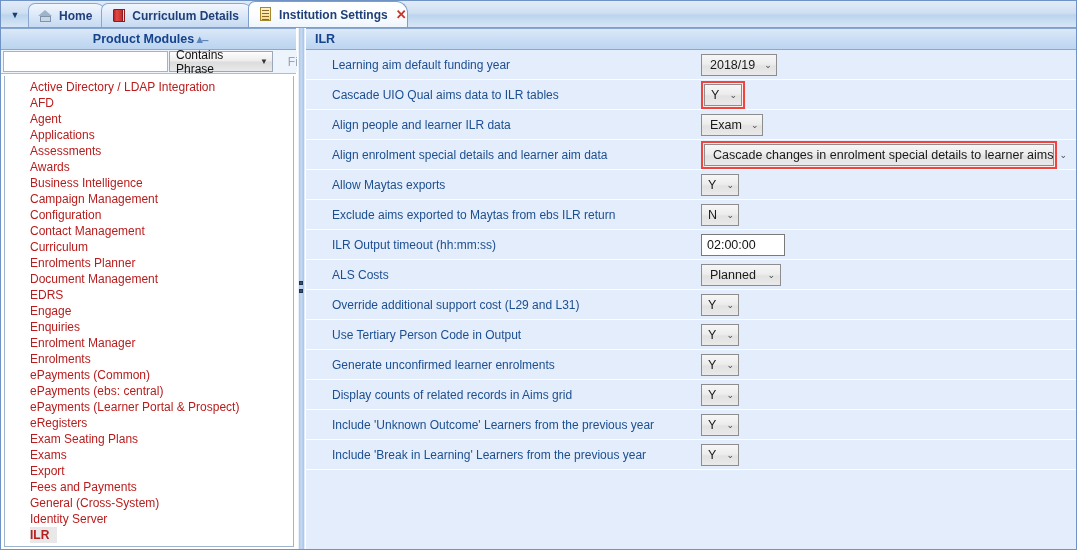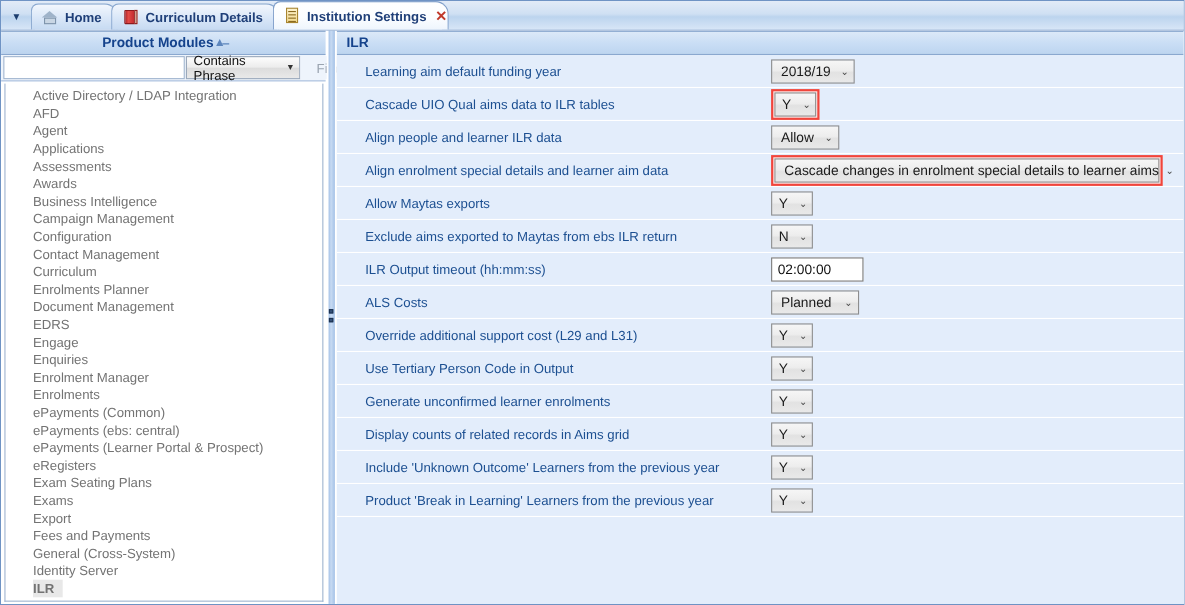--- a/index.html
+++ b/index.html
@@ -172,21 +172,21 @@
     background:#ffffff;
     border:1px solid #9fb4cf;
     border-top:none;
     margin:2px 2px 2px 3px;
     padding:3px 0 0 0;
     box-sizing:border-box;
   }
   .mod-item{
     height:16px;line-height:16px;
     padding-left:25px;
-    font-size:12px;color:#737373;
+    font-size:12px;color:#b91c1c;
     white-space:nowrap;cursor:default;
   }
   .mod-item.selected{
     font-weight:bold;
     background:#e8e8e8;
     display:inline-block;
     padding-right:8px;
     margin-left:25px;
     padding-left:0;
   }
@@ -387,21 +387,21 @@
               <span class="hl"><div class="combo w-yn">
                   <span>Y</span>
                   <span class="arr">⌄</span>
                 </div></span>
             </div>
           </div>
           <div class="srow">
             <div class="slabel">Align people and learner ILR data</div>
             <div class="sctl">
               <div class="combo w-none">
-                <span>Allow</span>
+                <span>Exam</span>
                 <span class="arr">⌄</span>
               </div>
             </div>
           </div>
           <div class="srow">
             <div class="slabel">Align enrolment special details and learner aim data</div>
             <div class="sctl">
               <span class="hl"><div class="combo w-wide">
                   <span>Cascade changes in enrolment special details to learner aims</span>
                   <span class="arr">⌄</span>
@@ -482,21 +482,21 @@
           <div class="srow">
             <div class="slabel">Include 'Unknown Outcome' Learners from the previous year</div>
             <div class="sctl">
               <div class="combo w-yn">
                 <span>Y</span>
                 <span class="arr">⌄</span>
               </div>
             </div>
           </div>
           <div class="srow">
-            <div class="slabel">Product 'Break in Learning' Learners from the previous year</div>
+            <div class="slabel">Include 'Break in Learning' Learners from the previous year</div>
             <div class="sctl">
               <div class="combo w-yn">
                 <span>Y</span>
                 <span class="arr">⌄</span>
               </div>
             </div>
           </div>
         </div>
     </div>
 

